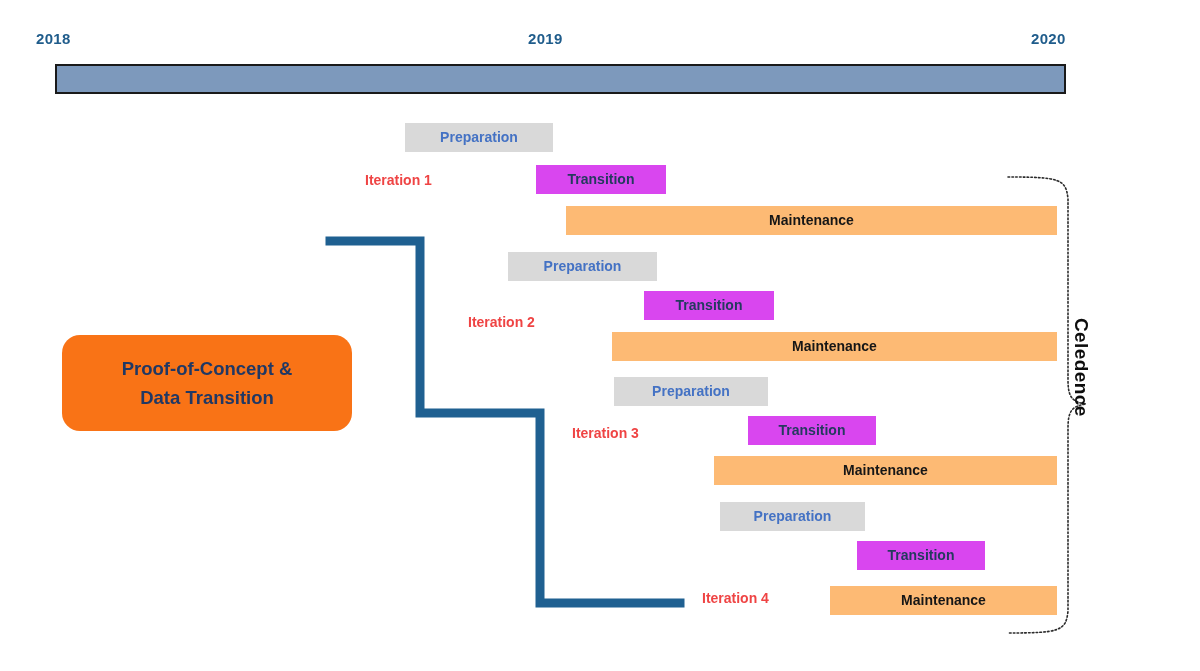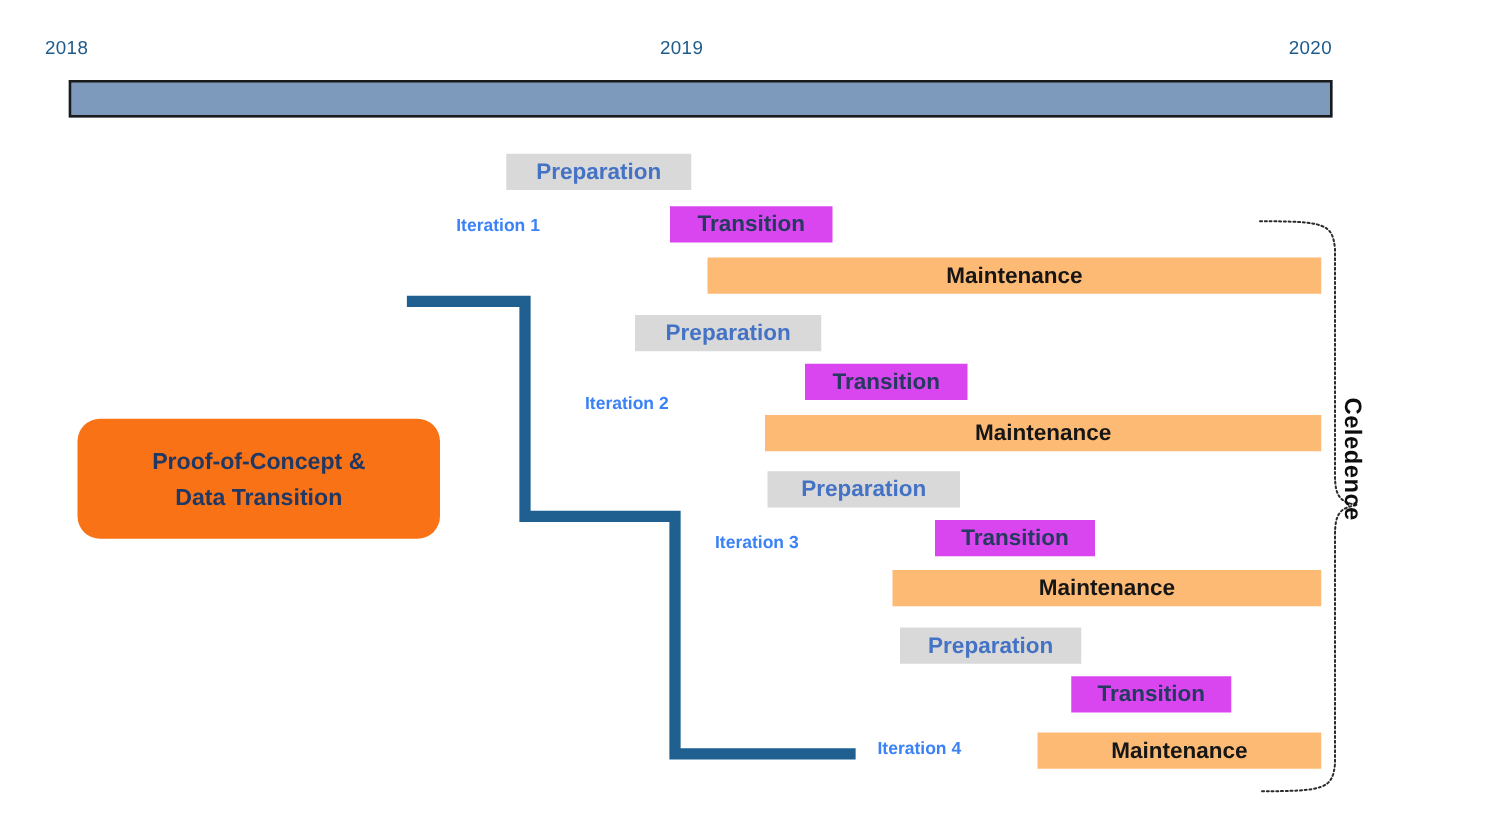--- a/index.html
+++ b/index.html
@@ -15,21 +15,21 @@
     width: 1200px;
     height: 671px;
     background: #ffffff;
     overflow: hidden;
   }
 
   
   .year-label {
     position: absolute;
     font-size: 15px;
-    font-weight: normal;
+    font-weight: bold;
     color: #1F5C8B;
     letter-spacing: 0.3px;
     white-space: nowrap;
   }
   #timeline-bar {
     position: absolute;
     left: 55px;
     top: 64px;
     width: 1011px;
     height: 30px;
@@ -37,21 +37,21 @@
     border: 2px solid #1A1A1A;
     box-sizing: border-box;
   }
 
   
   .phase {
     position: absolute;
     height: 29px;
     line-height: 29px;
     text-align: center;
-    font-size: 18px;
+    font-size: 14px;
     font-weight: bold;
     white-space: nowrap;
     box-sizing: border-box;
   }
   .phase-preparation {
     background: #D9D9D9;
     color: #4472C4;
   }
   .phase-transition {
     background: #d946ef;
@@ -61,21 +61,21 @@
   .phase-maintenance {
     background: #fdba74;
     color: #161616;
   }
 
   
   .iteration-label {
     position: absolute;
     font-size: 14px;
     font-weight: bold;
-    color: #3b82f6;
+    color: #ef4444;
     white-space: nowrap;
   }
 
   
   #poc-box {
     position: absolute;
     left: 62px;
     top: 335px;
     width: 290px;
     height: 96px;

